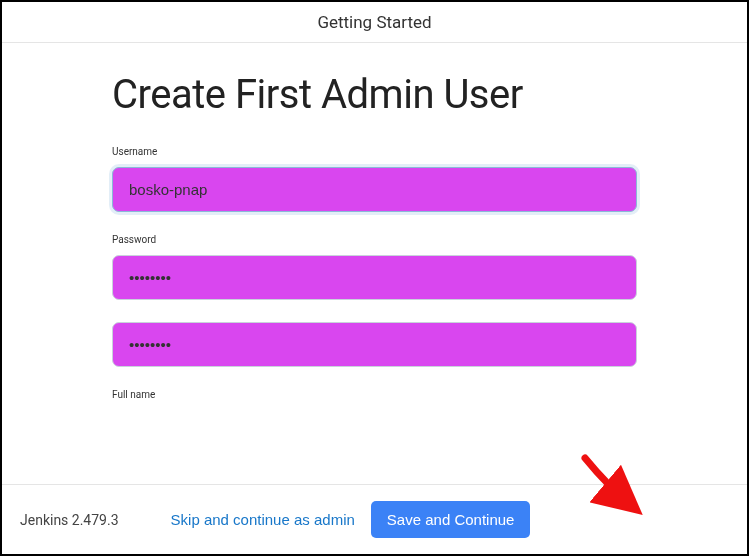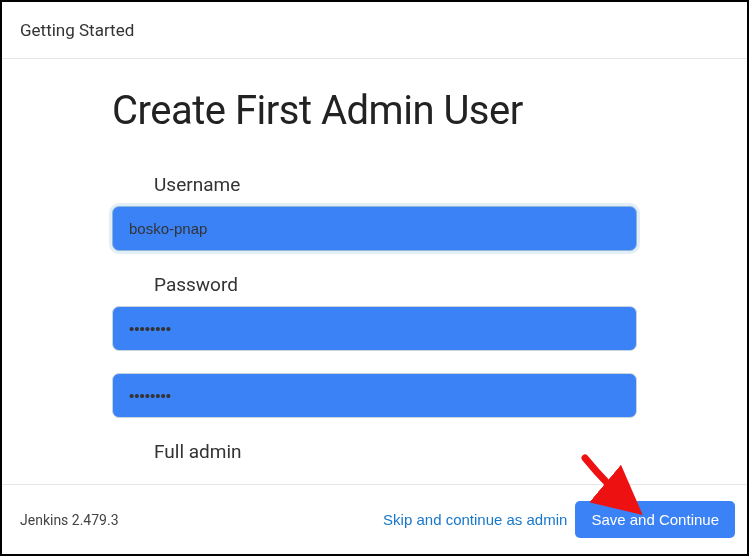--- a/index.html
+++ b/index.html
@@ -8,75 +8,76 @@
       width: 749px;
       height: 556px;
       border: 2px solid #000;
       display: flex;
       flex-direction: column;
       background: #fff;
       position: relative;
       overflow: hidden;
     }
     .header {
-      padding: 18px 18px;
+      padding: 10px 18px;
       border-bottom: 1px solid #e5e5e5;
       font-size: 17px;
       color: #333;
+      text-align: center;
     }
     .main {
       flex: 1;
       overflow-y: auto;
       padding: 28px 110px 0 110px;
     }
     .main h1 {
       font-size: 40px;
       font-weight: 400;
       color: #222;
-      margin-bottom: 39px;
+      margin-bottom: 28px;
       letter-spacing: -0.5px;
     }
     .field-group {
       margin-bottom: 22px;
     }
     .field-label {
       display: block;
-      font-size: 19px;
+      font-size: 10px;
       color: #333;
       margin-bottom: 10px;
-      margin-left: 42px;
     }
     .text-input {
       width: 100%;
       padding: 13px 16px;
       font-size: 15px;
       border: 1px solid #c9d3db;
       border-radius: 7px;
       color: #333;
-      background: #3b82f6;
+      background: #d946ef;
     }
     .text-input.focused {
       border: 1px solid #8bb8d8;
       box-shadow: 0 0 0 3px rgba(100,160,210,0.18);
     }
     .footer {
       border-top: 1px solid #e5e5e5;
       padding: 16px 12px 16px 18px;
       display: flex;
       align-items: center;
-      justify-content: space-between;
+      justify-content: flex-start;
     }
     .footer-left {
       font-size: 14px;
       color: #444;
     }
     .footer-right {
       display: flex;
       align-items: center;
-      gap: 4px;
+      gap: 12px;
+      margin-left: 48px;
     }
     .link-btn {
       background: none;
       border: none;
       color: #1877c9;
       font-size: 15px;
       cursor: pointer;
       padding: 6px 4px;
     }
     .primary-btn {
@@ -111,21 +112,21 @@
   <div class="field-group">
     <label class="field-label">Password</label>
     <input class="text-input" type="text" value="••••••••" style="">
   </div>
 
   <div class="field-group">
     <input class="text-input" type="text" value="••••••••" style="">
   </div>
 
   <div class="field-group">
-    <label class="field-label">Full admin</label>
+    <label class="field-label">Full name</label>
   </div>
 </div>
 
 <div class="footer">
   <div class="footer-left">Jenkins 2.479.3</div>
   <div class="footer-right">
     <button class="link-btn">Skip and continue as admin</button>
     <button class="primary-btn">Save and Continue</button>
   </div>
 </div>

